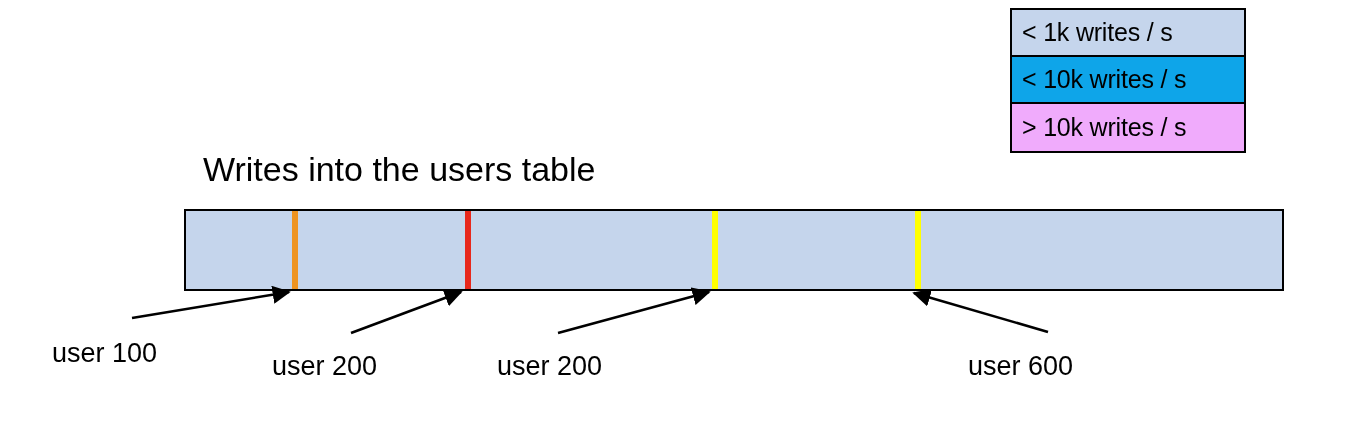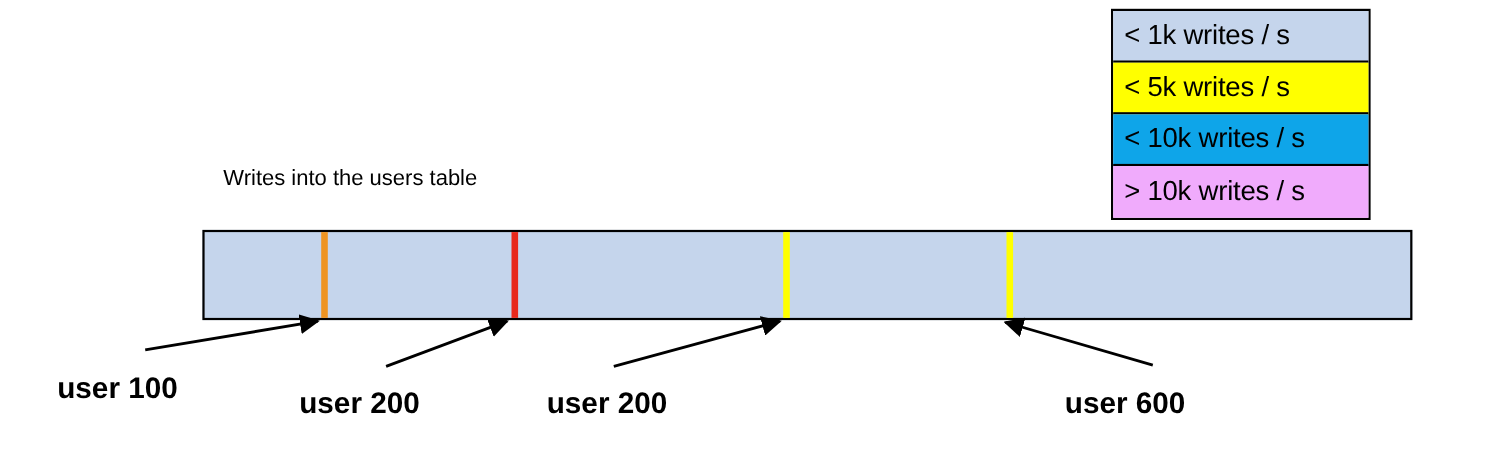--- a/index.html
+++ b/index.html
@@ -40,21 +40,21 @@
     line-height: 1;
     white-space: nowrap;
     letter-spacing: -0.2px;
   }
 
   
   #chart-title {
     position: absolute;
     left: 203px;
     top: 152px;
-    font-size: 20px;
+    font-size: 34px;
     line-height: 1;
     white-space: nowrap;
   }
 
   
   #table-bar {
     position: absolute;
     left: 184px;
     top: 209px;
     width: 1100px;
@@ -79,32 +79,28 @@
     height: 422px;
     pointer-events: none;
   }
 
   
   .user-label {
     position: absolute;
     font-size: 27px;
     line-height: 1;
     white-space: nowrap;
-    font-weight: bold;
   }
 </style>
 </head>
 <body>
 
 <div id="legend">
   <div class="legend-row" style="background:#c5d5ec">
     <span class="legend-label">&lt; 1k writes / s</span>
-  </div>
-  <div class="legend-row" style="background:#ffff00">
-    <span class="legend-label">&lt; 5k writes / s</span>
   </div>
   <div class="legend-row" style="background:#0ea5e9">
     <span class="legend-label">&lt; 10k writes / s</span>
   </div>
   <div class="legend-row" style="background:#f0abfc">
     <span class="legend-label">&gt; 10k writes / s</span>
   </div>
 </div>
 
 <div id="chart-title">Writes into the users table</div>

